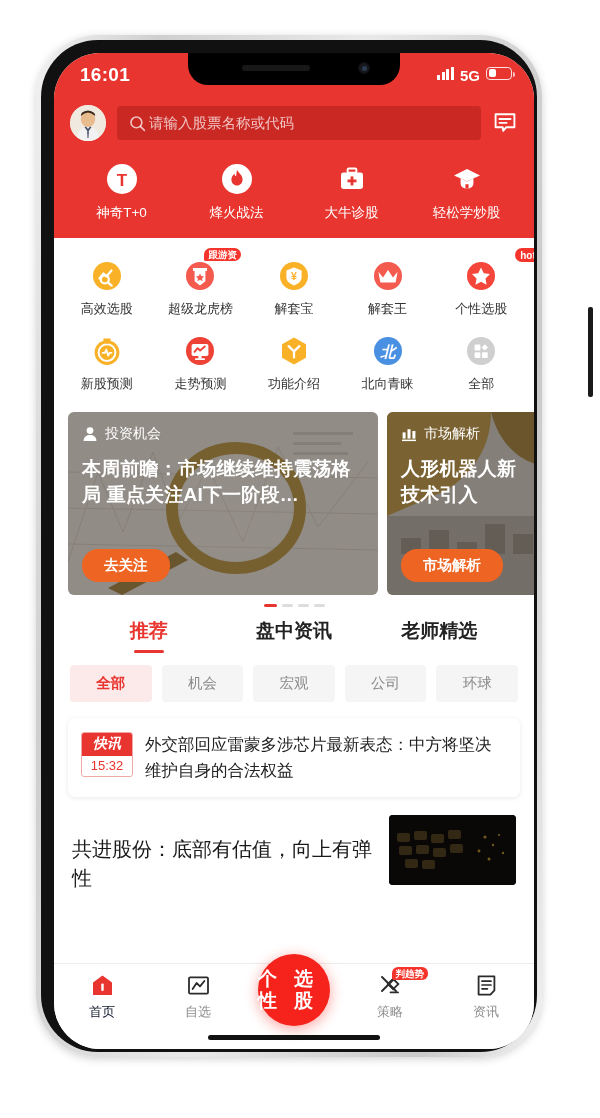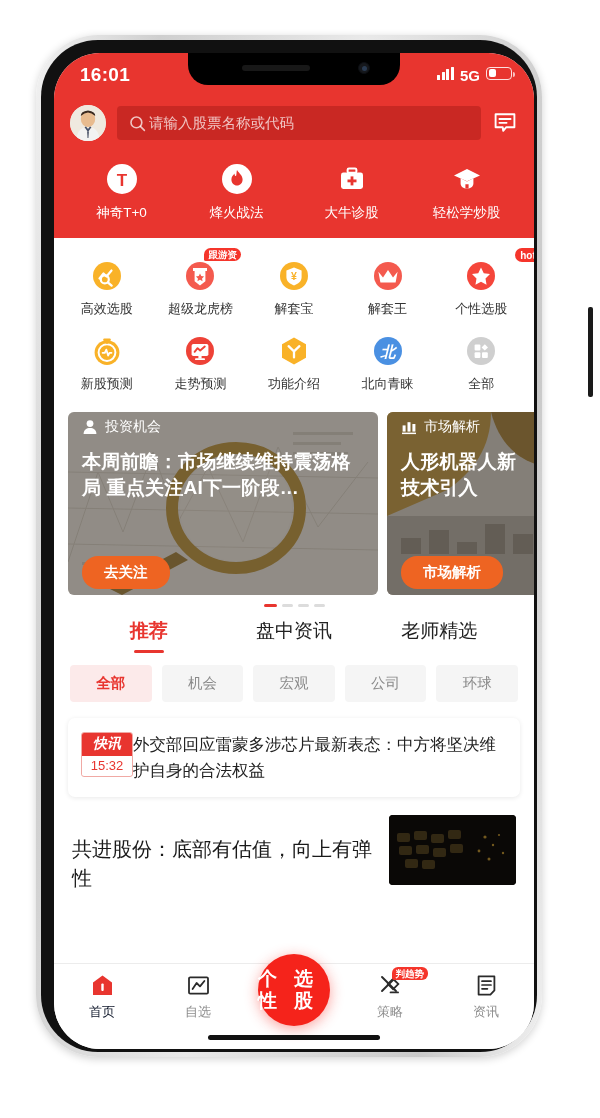--- a/index.html
+++ b/index.html
@@ -159,21 +159,21 @@
   .banner-card {
     position: relative; border-radius: 6px; overflow: hidden;
     height: 183px; flex: 0 0 auto;
   }
   #banner-card-0 { width: 310px; }
   #banner-card-1 { width: 160px; }
   .banner-bg { position: absolute; inset: 0; }
   .banner-shade { position: absolute; inset:0; background: rgba(60,58,56,.42); }
   .banner-inner {
     position: relative; height: 100%;
-    padding: 6px 14px; display: flex; flex-direction: column;
+    padding: 13px 14px; display: flex; flex-direction: column;
   }
   .banner-tag {
     display: flex; align-items: center; gap: 7px;
     color: #fff; font-size: 14px; font-weight: 500;
   }
   .banner-title {
     margin-top: 13px; color: #fff; font-size: 19px;
     font-weight: bold; line-height: 1.35; letter-spacing: .2px;
   }
   .banner-btn {
@@ -190,21 +190,21 @@
   .dot { width: 11px; height: 3px; border-radius: 2px; background: #dcdcdc; }
   .dot.active { background: #E8352F; width: 13px; }
 
   
   #content-tabs {
     display: flex; padding: 7px 22px 0 22px; gap: 0;
   }
   .ctab {
     flex: 1; text-align: center; position: relative;
     padding-bottom: 13px;
-    font-size: 19px; color: #222; font-weight: 400;
+    font-size: 19px; color: #222; font-weight: 700;
   }
   .ctab.active { color: #E8352F; font-weight: bold; }
   .ctab.active::after {
     content: ""; position: absolute;
     left: 50%; transform: translateX(-50%); bottom: 4px;
     width: 30px; height: 3px; border-radius: 2px; background: #E8352F;
   }
 
   
   #filter-chips {
@@ -215,21 +215,21 @@
     font-size: 14.5px; border-radius: 4px;
     background: #f5f5f5; color: #8a8a8a;
   }
   .chip.active { background: #FCEAEA; color: #E8352F; font-weight: bold; }
 
   
   #news-list { padding: 16px 14px 0 14px; }
   .flash-card {
     background: #fff; border-radius: 7px;
     box-shadow: 0 1px 5px rgba(0,0,0,.09);
-    padding: 14px 13px; display: flex; gap: 0;
+    padding: 14px 13px; display: flex; gap: 12px;
   }
   .flash-badge {
     flex: 0 0 52px; border: 1px solid #F0A9A4;
     border-radius: 3px; overflow: hidden; height: 45px;
     display: flex; flex-direction: column;
   }
   .flash-badge-top {
     background: #E8352F; color: #fff;
     font-size: 14px; font-weight: bold;
     text-align: center; padding: 2px 0 3px 0;

